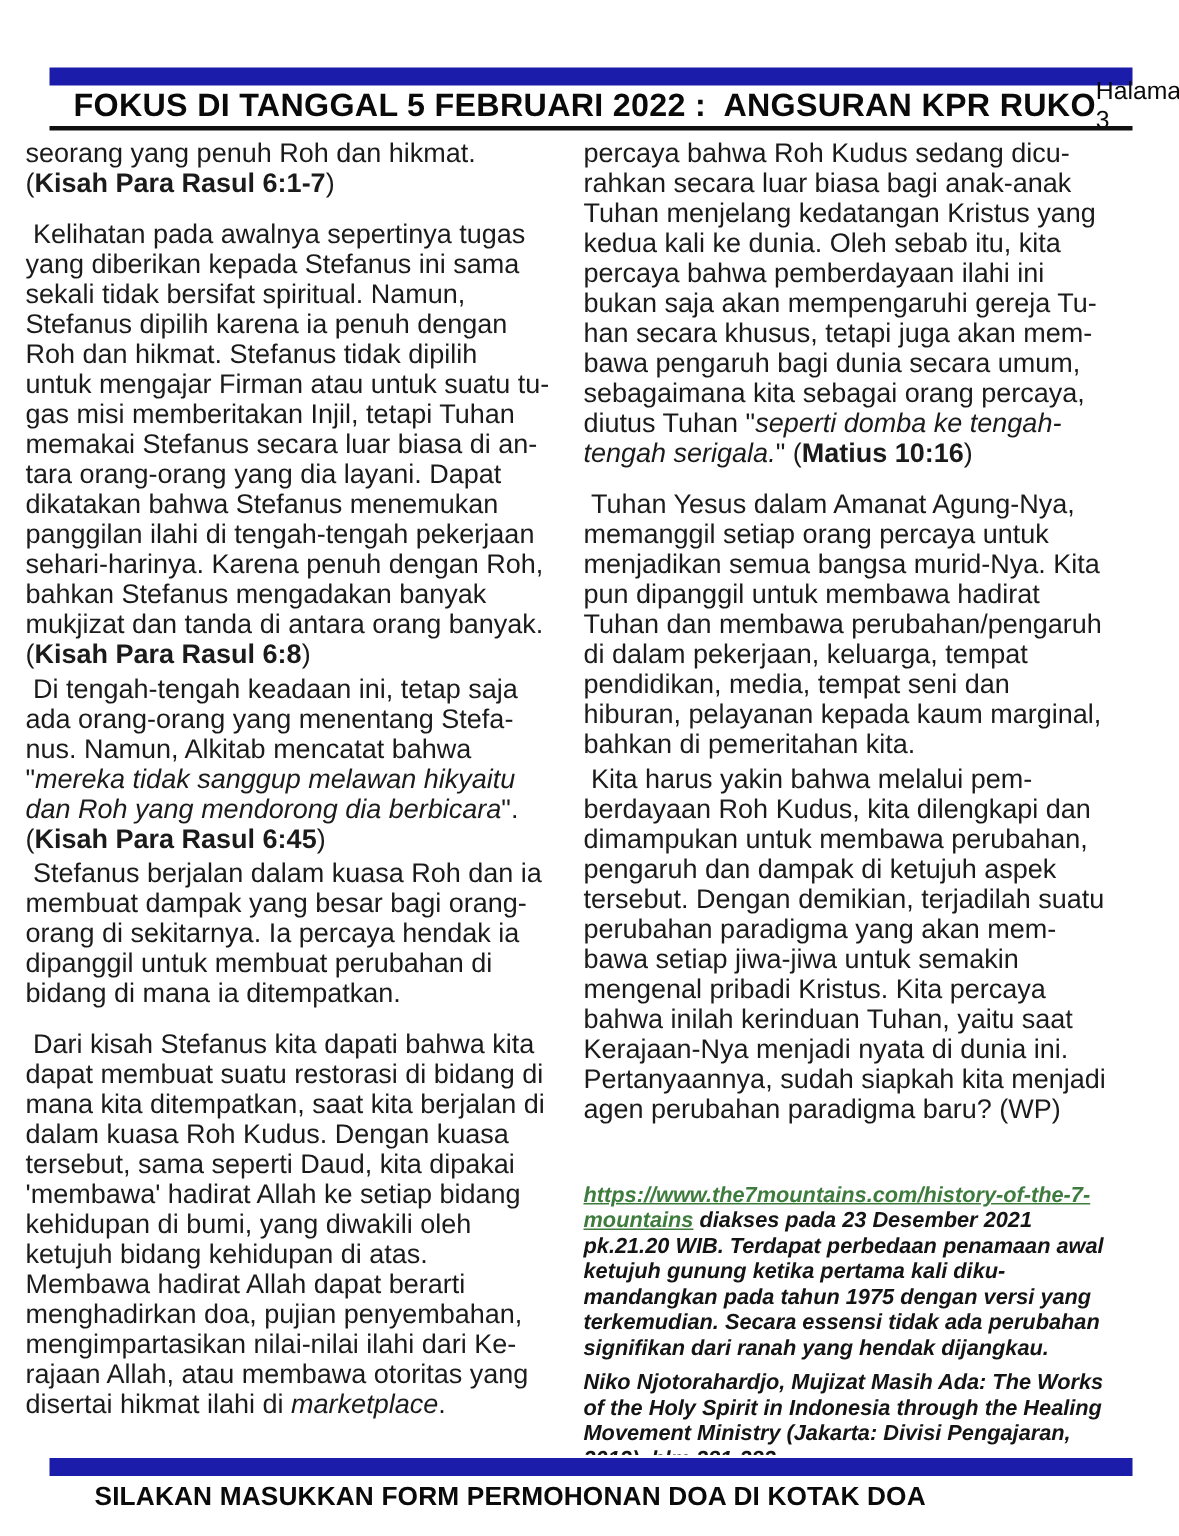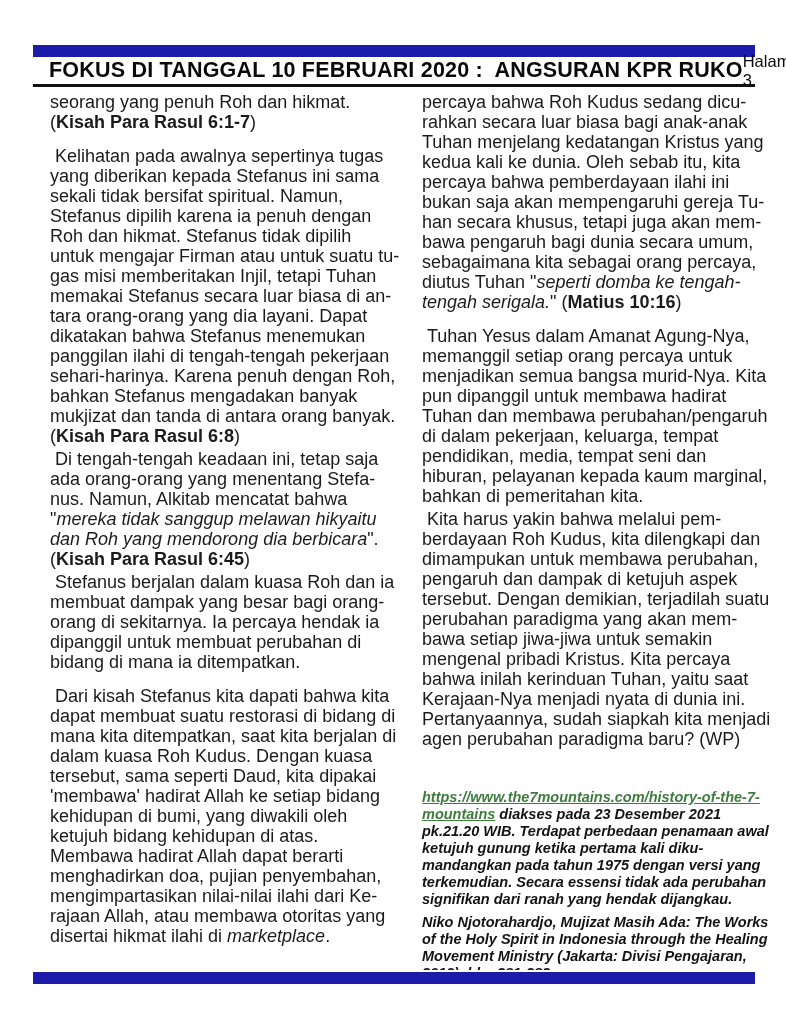--- a/index.html
+++ b/index.html
@@ -13,21 +13,21 @@
   .bar-bottom { top:972px; }
   .header-row {
     position:absolute; top:57px; left:33px; width:722px; height:27px;
     display:flex; justify-content:space-between; align-items:center;
     padding:0 2px 0 16px;
   }
   .title { font-weight:bold; font-size:21.5px; letter-spacing:0.2px; white-space:pre; color:#0a0a0a; }
   .pageno { font-size:16.5px; color:#0a0a0a; }
   .rule { position:absolute; top:84px; left:33px; width:722px; height:3px; background:#111111; }
   .columns {
-    position:absolute; top:92px; left:50px; width:722px; height:878px;
+    position:absolute; top:92px; left:17px; width:722px; height:878px;
     display:flex; gap:22px; overflow:hidden;
   }
   .col { flex:1; min-width:0; }
   .p { font-size:18px; line-height:20px; margin:0 0 3px 0; hyphens:manual; }
   .gap { margin-top:14px; }
   .indent { text-indent:5px; }
   .b { font-weight:bold; }
   .i { font-style:italic; }
   .fn { font-size:14.5px; line-height:17px; font-weight:bold; font-style:italic; margin:0 0 2px 0; color:#141414; }
   .fn-gap { margin-top:40px; }
@@ -38,21 +38,21 @@
   }
 </style>
 </head>
 <body>
 
 <div class="page">
 
   <div class="bar bar-top"></div>
 
   <div class="header-row">
-    <span class="title">FOKUS DI TANGGAL 10 FEBRUARI 2020 :  ANGSURAN KPR RUKO</span>
+    <span class="title">FOKUS DI TANGGAL 5 FEBRUARI 2022 :  ANGSURAN KPR RUKO</span>
     <span class="pageno">Halaman 3</span>
   </div>
 
   <div class="rule"></div>
 
   <div class="columns">
 
     <div class="col">
       <p class="p"><span>seorang yang penuh Roh dan hikmat. (</span><span class="b">Kisah Para Rasul 6:1-7</span><span>)</span></p>
 
@@ -75,14 +75,15 @@
 
       <p class="fn fn-gap"><a class="link">https://www.the7mountains.com/history-of-the-7-mountains</a><span> diakses pada 23 Desember 2021 pk.21.20 WIB.  Terdapat perbedaan penamaan awal ketujuh gunung ketika pertama kali diku­mandangkan pada tahun 1975 dengan versi yang terkemudian. Secara essensi tidak ada perubahan signifikan dari ranah yang hendak dijangkau.</span></p>
 
       <p class="fn" style="margin-top:6px;"><span>Niko Njotorahardjo, Mujizat Masih Ada: The Works of the Holy Spirit in Indonesia through the Healing Movement Ministry (Jakarta: Divisi Pengajaran, 2013), hlm 281-282.</span></p>
     </div>
 
   </div>
 
   <div class="bar bar-bottom"></div>
 
+  <div class="footer-text">SILAKAN MASUKKAN FORM PERMOHONAN DOA DI KOTAK DOA</div>
 
 </div>
 
 </body></html>

